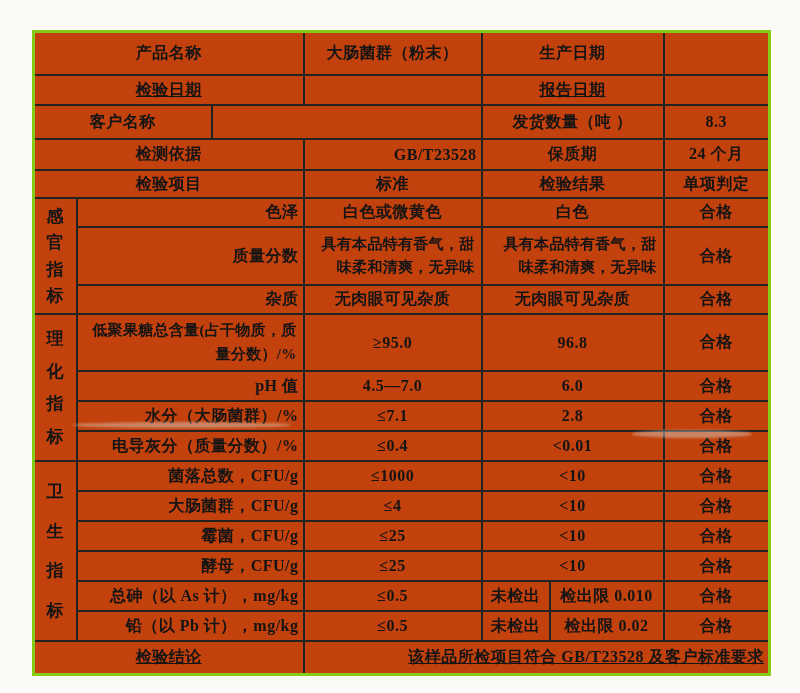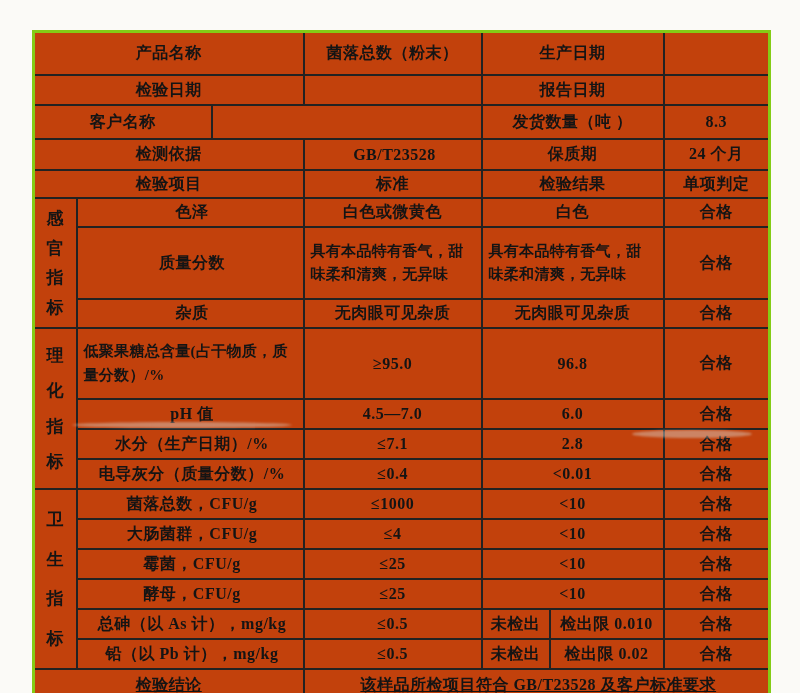--- a/index.html
+++ b/index.html
@@ -24,37 +24,37 @@
   td{
     border:2px solid #222;
     font-size:16px;
     font-weight:700;
     text-align:center;
     vertical-align:middle;
     padding:1px 4px;
     overflow:hidden;
     letter-spacing:0.5px;
   }
-  td.left{text-align:center;padding-left:8px;}
+  td.left{text-align:right;padding-left:8px;}
   td.wrap{
-    text-align:left;
-    padding:9px 6px;
+    text-align:right;
+    padding:2px 6px;
     font-size:15px;
     line-height:1.55;
     letter-spacing:0.3px;
   }
   td.group{position:relative;padding:0;}
   .vlabel{
     position:absolute;inset:2px 0;
     display:flex;flex-direction:column;
     justify-content:space-evenly;align-items:center;
     font-size:17px;font-weight:700;
   }
   tr.r1 td{height:39px;}
-  tr.r2 td{height:26px;}
+  tr.r2 td{height:26px;text-decoration:underline;}
   tr.r3 td{height:30px;}
   tr.r4 td{height:27px;}
   tr.r5 td{height:24px;}
   tr.r6 td{height:25px;}
   tr.r7 td{height:52px;}
   tr.r8 td{height:25px;}
   tr.r9 td{height:51px;}
   tr.rs td{height:26px;margin-top:12px;}
   tr.r19 td{height:29px;text-decoration:underline;}
   
@@ -74,21 +74,21 @@
         <col style="width:92px">
       <col style="width:178px">
         <col style="width:68px">
         <col style="width:114px">
       <col style="width:106px">
     </colgroup>
 
     <tbody>
         <tr class="r1">
       <td colspan="3">产品名称</td>
-      <td>菌落总数（粉末）</td>
+      <td>大肠菌群（粉末）</td>
       <td colspan="2">生产日期</td>
       <td></td>
     </tr>
 
     <tr class="r2">
       <td colspan="3">检验日期</td>
       <td></td>
       <td colspan="2">报告日期</td>
       <td></td>
     </tr>
@@ -155,21 +155,21 @@
       <td colspan="2">96.8</td>
       <td>合格</td>
     </tr>
     <tr class="rs">
       <td class="left" colspan="2">pH 值</td>
       <td>4.5—7.0</td>
       <td colspan="2">6.0</td>
       <td>合格</td>
     </tr>
     <tr class="rs">
-      <td class="left" colspan="2">水分（生产日期）/%</td>
+      <td class="left" colspan="2">水分（大肠菌群）/%</td>
       <td>≤7.1</td>
       <td colspan="2">2.8</td>
       <td>合格</td>
     </tr>
     <tr class="rs">
       <td class="left" colspan="2">电导灰分（质量分数）/%</td>
       <td>≤0.4</td>
       <td colspan="2">&lt;0.01</td>
       <td>合格</td>
     </tr>

